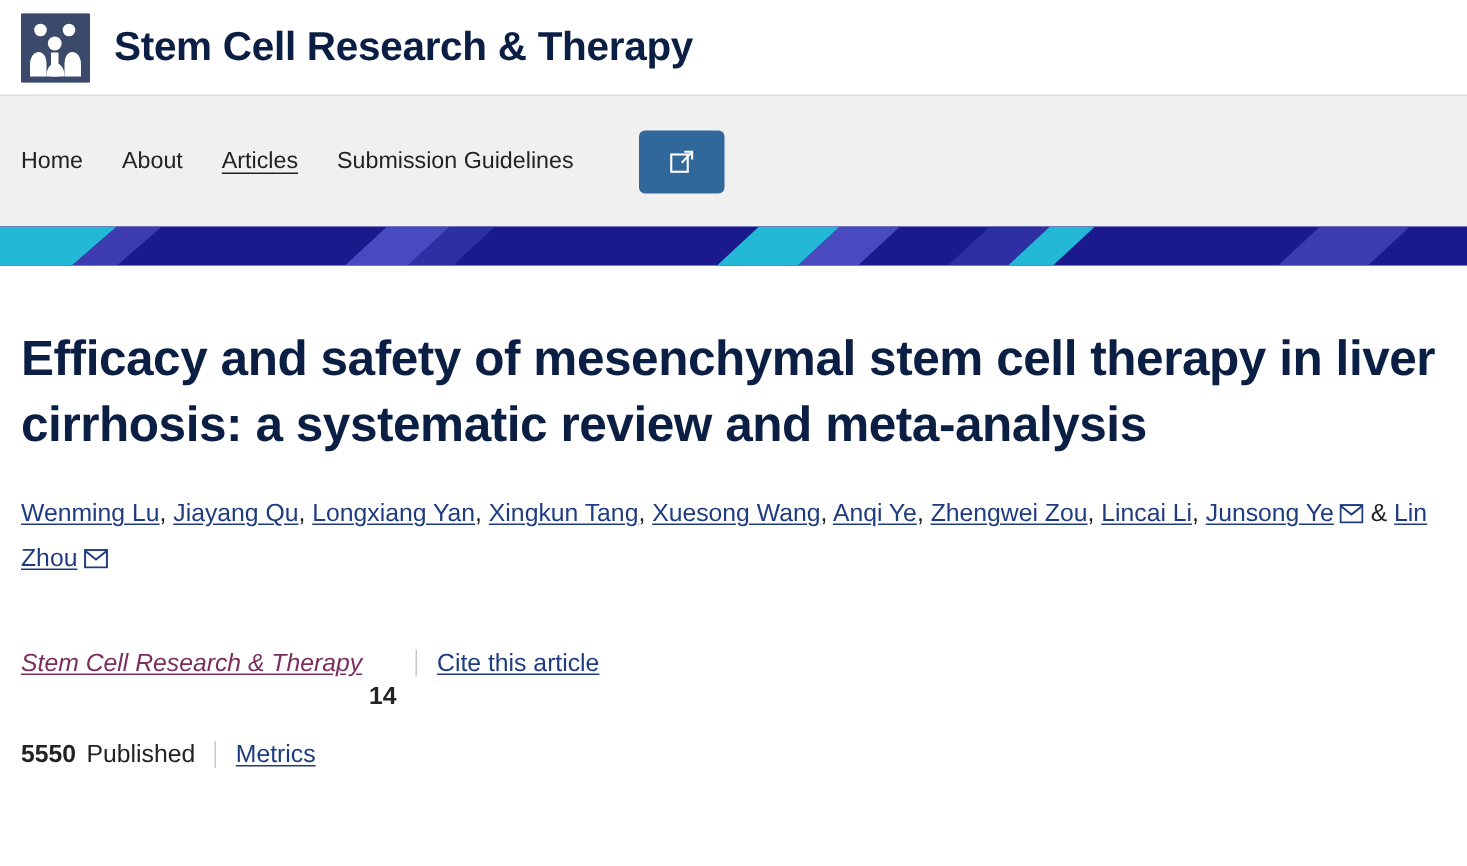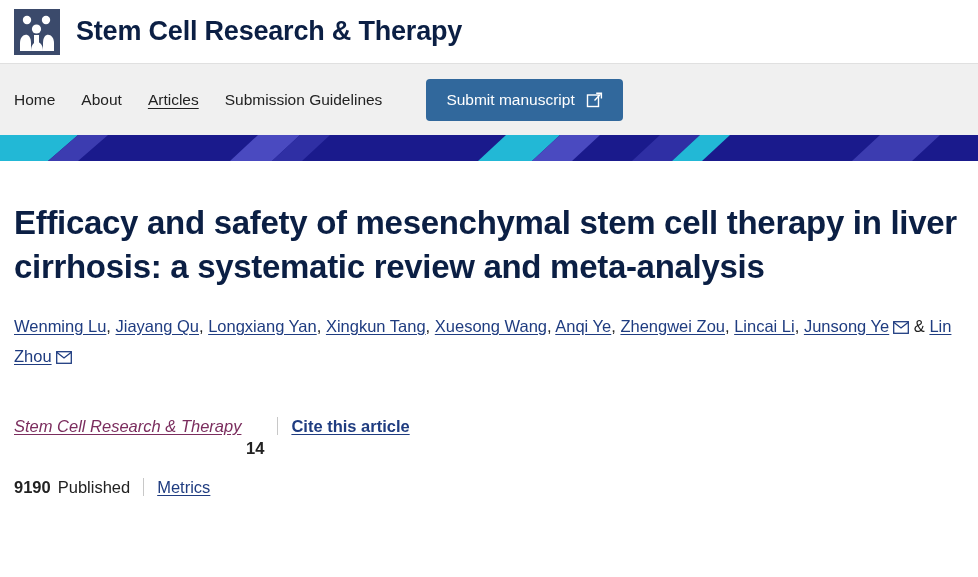--- a/index.html
+++ b/index.html
@@ -35,21 +35,21 @@
   .journal-title {
     font-size: 27px;
     font-weight: bold;
     color: #0b1f44;
     letter-spacing: -0.2px;
     white-space: nowrap;
   }
 
   
   .navbar {
-    height: 72px;
+    height: 88px;
     background: #f0f0f0;
     border-top: 1px solid #e0e0e0;
     display: flex;
     align-items: center;
     padding: 0 14px;
     gap: 26px;
   }
   .nav-link {
     font-size: 15.5px;
     color: #222222;
@@ -152,21 +152,20 @@
     text-decoration: underline;
     text-underline-offset: 2px;
     cursor: pointer;
   }
   .citation .vol { font-weight: bold; margin-top: 44px; }
   .citation .cite-link {
     color: #1f3c80;
     text-decoration: underline;
     text-underline-offset: 2px;
     cursor: pointer;
-    font-weight: bold;
   }
   .citation .sep {
     display: inline-block;
     width: 1px;
     height: 18px;
     background: #c8c8c8;
     margin: 0 13px;
   }
   .metrics-line {
     margin-top: 20px;
@@ -209,21 +208,20 @@
   </div>
   <div class="journal-title">Stem Cell Research &amp; Therapy</div>
 </div>
 
 <div class="navbar">
   <a class="nav-link" href="#">Home</a>
   <a class="nav-link" href="#">About</a>
   <a class="nav-link active" href="#">Articles</a>
   <a class="nav-link" href="#">Submission Guidelines</a>
   <button class="submit-btn">
-    <span>Submit manuscript</span>
     <span>
       <svg width="17" height="17" viewBox="0 0 17 17" aria-hidden="true">
         <rect x="1.5" y="4" width="11" height="11.5" fill="none" stroke="#ffffff" stroke-width="1.4"></rect>
         <path d="M8.5 9.5 L14.5 3.2" stroke="#ffffff" stroke-width="1.4" fill="none"></path>
         <path d="M10.2 2.2 L15.4 2.2 L15.4 7.4" fill="none" stroke="#ffffff" stroke-width="1.4"></path>
       </svg>
     </span>
   </button>
 </div>
 
@@ -259,19 +257,19 @@
 
   <div class="citation">
     <a class="jname" href="#">Stem Cell Research &amp; Therapy</a>
     <span>&nbsp;</span>
     <span class="vol">14</span>
     <span class="sep"></span>
     <a class="cite-link" href="#">Cite this article</a>
   </div>
 
   <div class="metrics-line">
-    <span class="count">9190</span>
+    <span class="count">5550</span>
     <span>Published</span>
     <span class="sep"></span>
     <a class="metrics-link" href="#">Metrics</a>
   </div>
 
 </div>
 
 </body></html>

